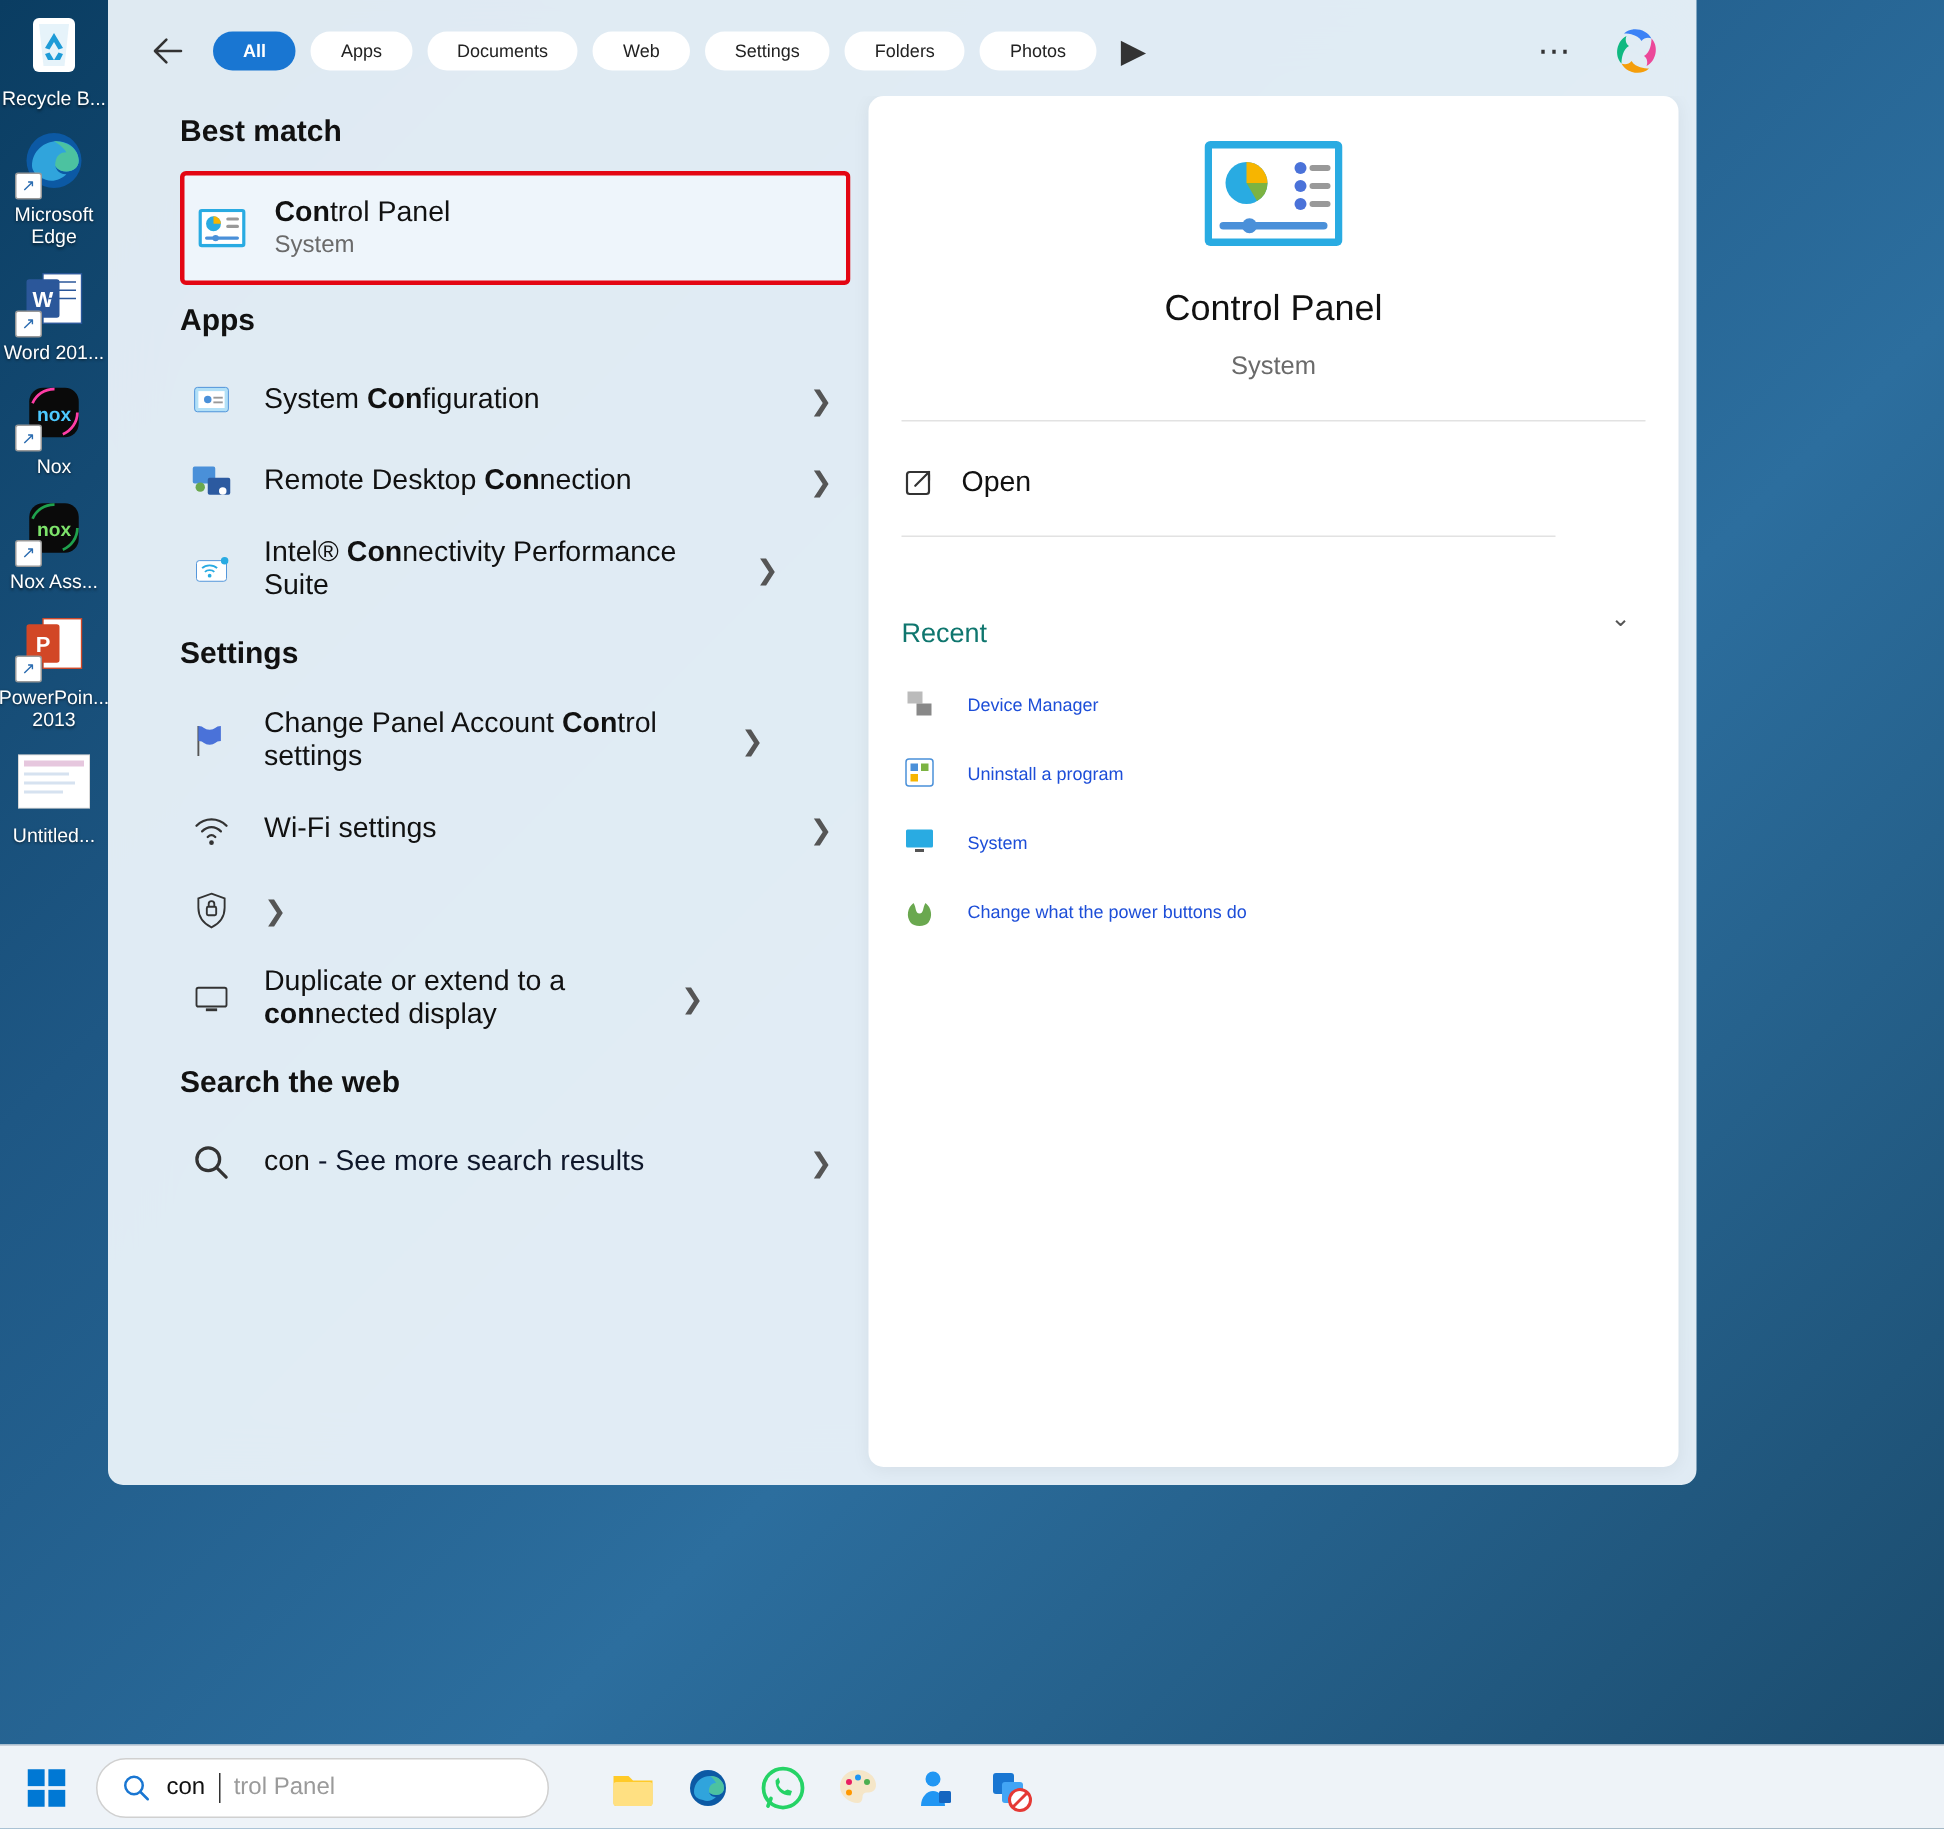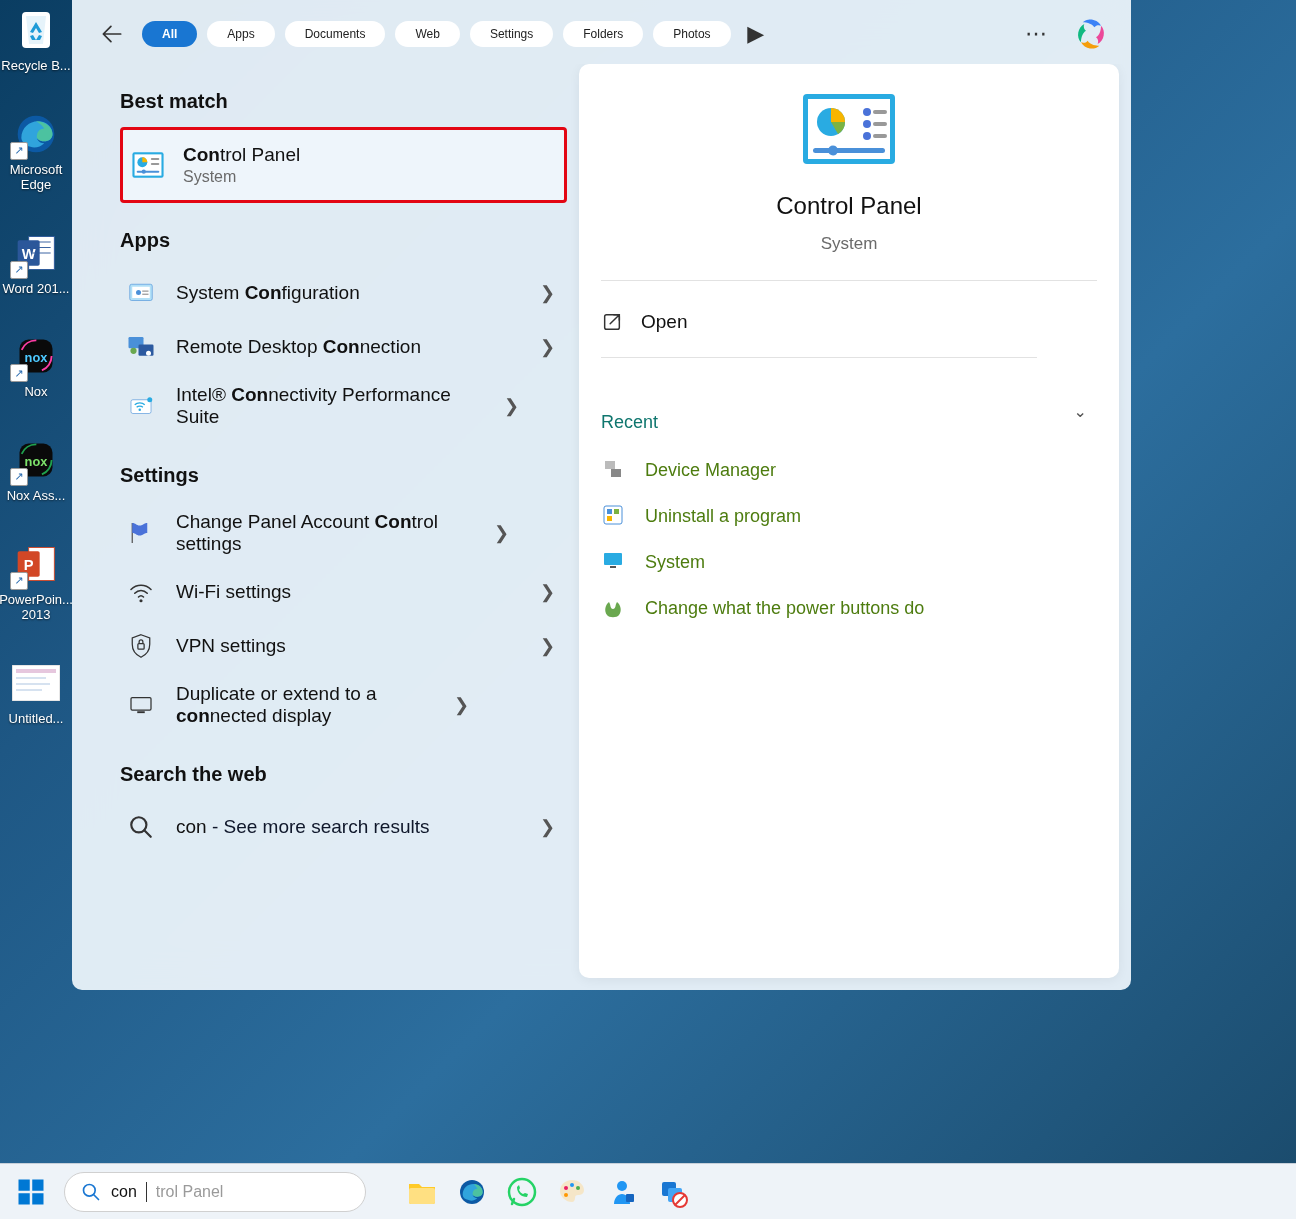--- a/index.html
+++ b/index.html
@@ -12,21 +12,21 @@
   }
   
   .desktop {
     position: absolute;
     left: 0; top: 0;
     width: 72px; height: 100%;
     display: flex;
     flex-direction: column;
     align-items: center;
     padding-top: 6px;
-    gap: 36px;
+    gap: 9px;
   }
   .desk-icon {
     display: flex;
     flex-direction: column;
     align-items: center;
     width: 72px;
     cursor: pointer;
   }
   .desk-icon .ico {
     width: 48px; height: 48px;
@@ -101,21 +101,21 @@
   }
   .left-col {
     flex: 1;
     padding-left: 36px;
     overflow-y:auto;
   }
   .section-h {
     font-size: 20px;
     font-weight:600;
     color:#111;
-    margin: 26px 0 14px 0;
+    margin: 13px 0 14px 0;
   }
   .result-item {
     display:flex;
     align-items:center;
     gap:18px;
     padding: 10px 12px 10px 4px;
     border-radius:6px;
     cursor:pointer;
     position:relative;
   }
@@ -162,21 +162,21 @@
   .action-row {
     display:flex; align-items:flex-start; gap:18px;
     font-size:19px; color:#111;
     padding:4px 0;
     cursor:pointer;
   }
   .expand-arrow { position:absolute; right:32px; color:#555; font-size:16px; }
   .recent-h { font-size:18px; color:#0f766e; margin:28px 0 14px 0; }
   .recent-item {
     display:flex; align-items:center; gap:18px;
-    font-size:18px; color:#4d7c0f;
+    font-size:12px; color:#1d4ed8;
     padding:10px 0;
     cursor:pointer;
   }
   .recent-item .ri-ico { width:26px; height:26px; }
 
   
   .taskbar {
     position:absolute;
     left:0; bottom:0;
     width:100%; height:56px;
@@ -412,21 +412,20 @@
       </div>
 
       <div class="result-item">
         <div class="ri-ico">
           <svg width="30" height="30" viewBox="0 0 48 48">
               <path d="M24 6l14 5v10c0 10-6 17-14 21C16 38 10 31 10 21V11z" fill="none" stroke="#333" stroke-width="2"></path>
               <rect x="19" y="20" width="10" height="9" rx="1.5" fill="none" stroke="#333" stroke-width="2"></rect>
               <path d="M21 20v-3a3 3 0 0 1 6 0v3" fill="none" stroke="#333" stroke-width="2"></path>
             </svg>
         </div>
-        <div class="ri-txt">VPN settings</div>
         <div class="chev">❯</div>
       </div>
 
       <div class="result-item">
         <div class="ri-ico">
           <svg width="30" height="30" viewBox="0 0 48 48">
               <rect x="8" y="12" width="32" height="20" rx="2" fill="none" stroke="#333" stroke-width="2"></rect>
               <rect x="18" y="34" width="12" height="3" fill="#333"></rect>
             </svg>
         </div>

